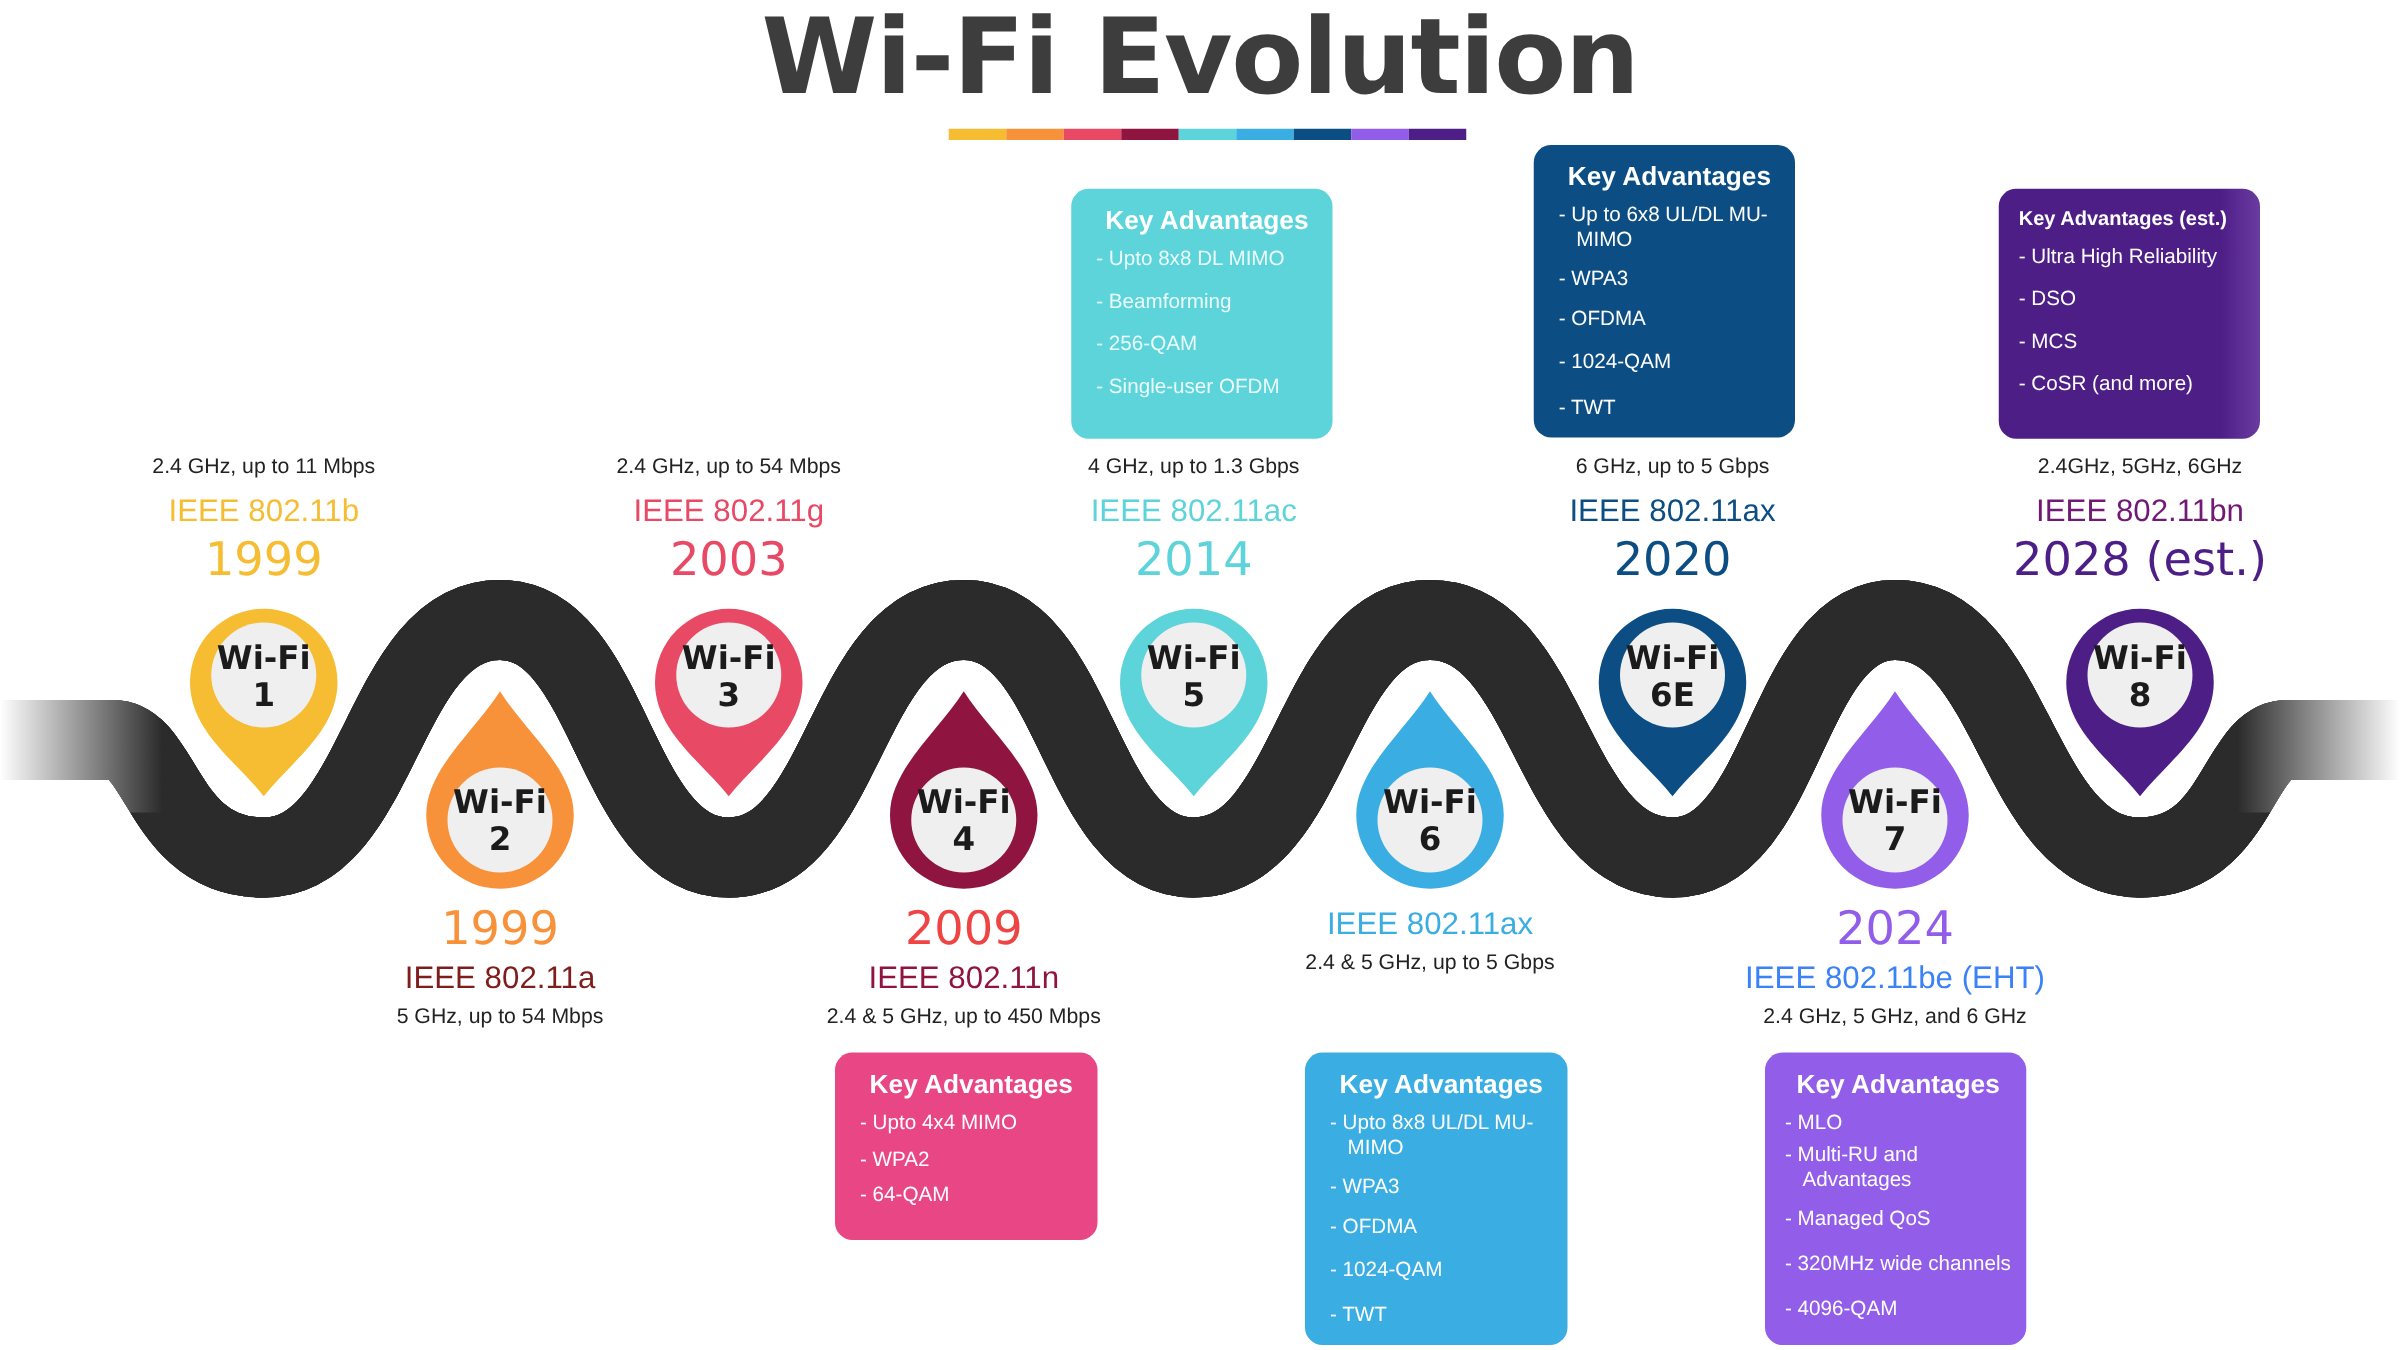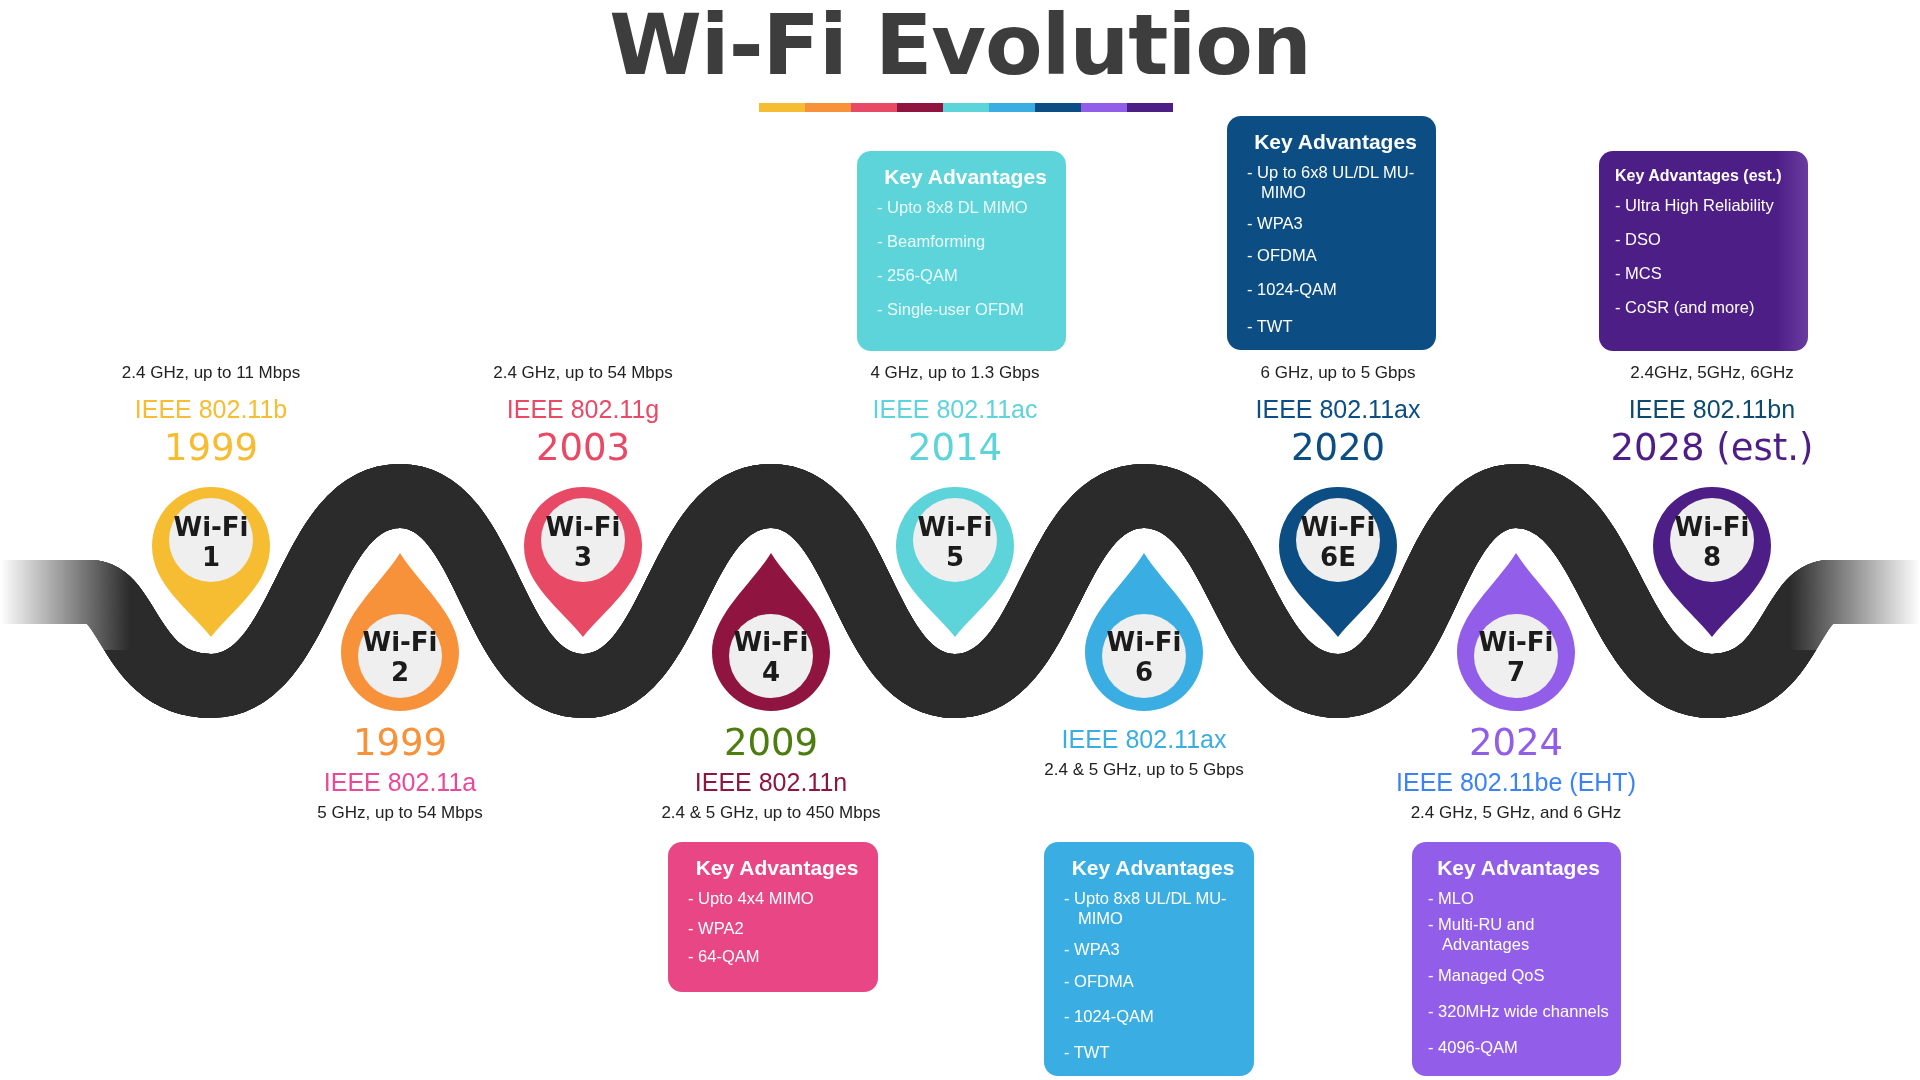--- a/index.html
+++ b/index.html
@@ -147,31 +147,31 @@
   <div class="ieee" style="color:#5dd3da; margin-top:12px;">IEEE 802.11ac</div>
   <div class="year" style="color:#5dd3da; margin-top:2px;">2014</div>
 </div>
 <div class="label" style="left:1338px; top:363px;">
   <div class="spec">6 GHz, up to 5 Gbps</div>
   <div class="ieee" style="color:#0c4e83; margin-top:12px;">IEEE 802.11ax</div>
   <div class="year" style="color:#0c4e83; margin-top:2px;">2020</div>
 </div>
 <div class="label" style="left:1712px; top:363px;">
   <div class="spec">2.4GHz, 5GHz, 6GHz</div>
-  <div class="ieee" style="color:#0c4a6e; margin-top:12px;">IEEE 802.11bn</div>
+  <div class="ieee" style="color:#701a75; margin-top:12px;">IEEE 802.11bn</div>
   <div class="year" style="color:#4e1e87; margin-top:2px;">2028 (est.)</div>
 </div>
 
 <div class="label" style="left:400px; top:721px;">
   <div class="year" style="color:#f8923a;">1999</div>
-  <div class="ieee" style="color:#ec4899; margin-top:4px;">IEEE 802.11a</div>
+  <div class="ieee" style="color:#7f1d1d; margin-top:4px;">IEEE 802.11a</div>
   <div class="spec" style="margin-top:6px;">5 GHz, up to 54 Mbps</div>
 </div>
 <div class="label" style="left:771px; top:721px;">
-  <div class="year" style="color:#4d7c0f;">2009</div>
+  <div class="year" style="color:#ef4444;">2009</div>
   <div class="ieee" style="color:#8f1540; margin-top:4px;">IEEE 802.11n</div>
   <div class="spec" style="margin-top:6px;">2.4 &amp; 5 GHz, up to 450 Mbps</div>
 </div>
 <div class="label" style="left:1144px; top:721px;">
   <div class="ieee" style="color:#3aaee3; margin-top:4px;">IEEE 802.11ax</div>
   <div class="spec" style="margin-top:6px;">2.4 &amp; 5 GHz, up to 5 Gbps</div>
 </div>
 <div class="label" style="left:1516px; top:721px;">
   <div class="year" style="color:#925ee9;">2024</div>
   <div class="ieee" style="color:#3b82f6; margin-top:4px;">IEEE 802.11be (EHT)</div>

